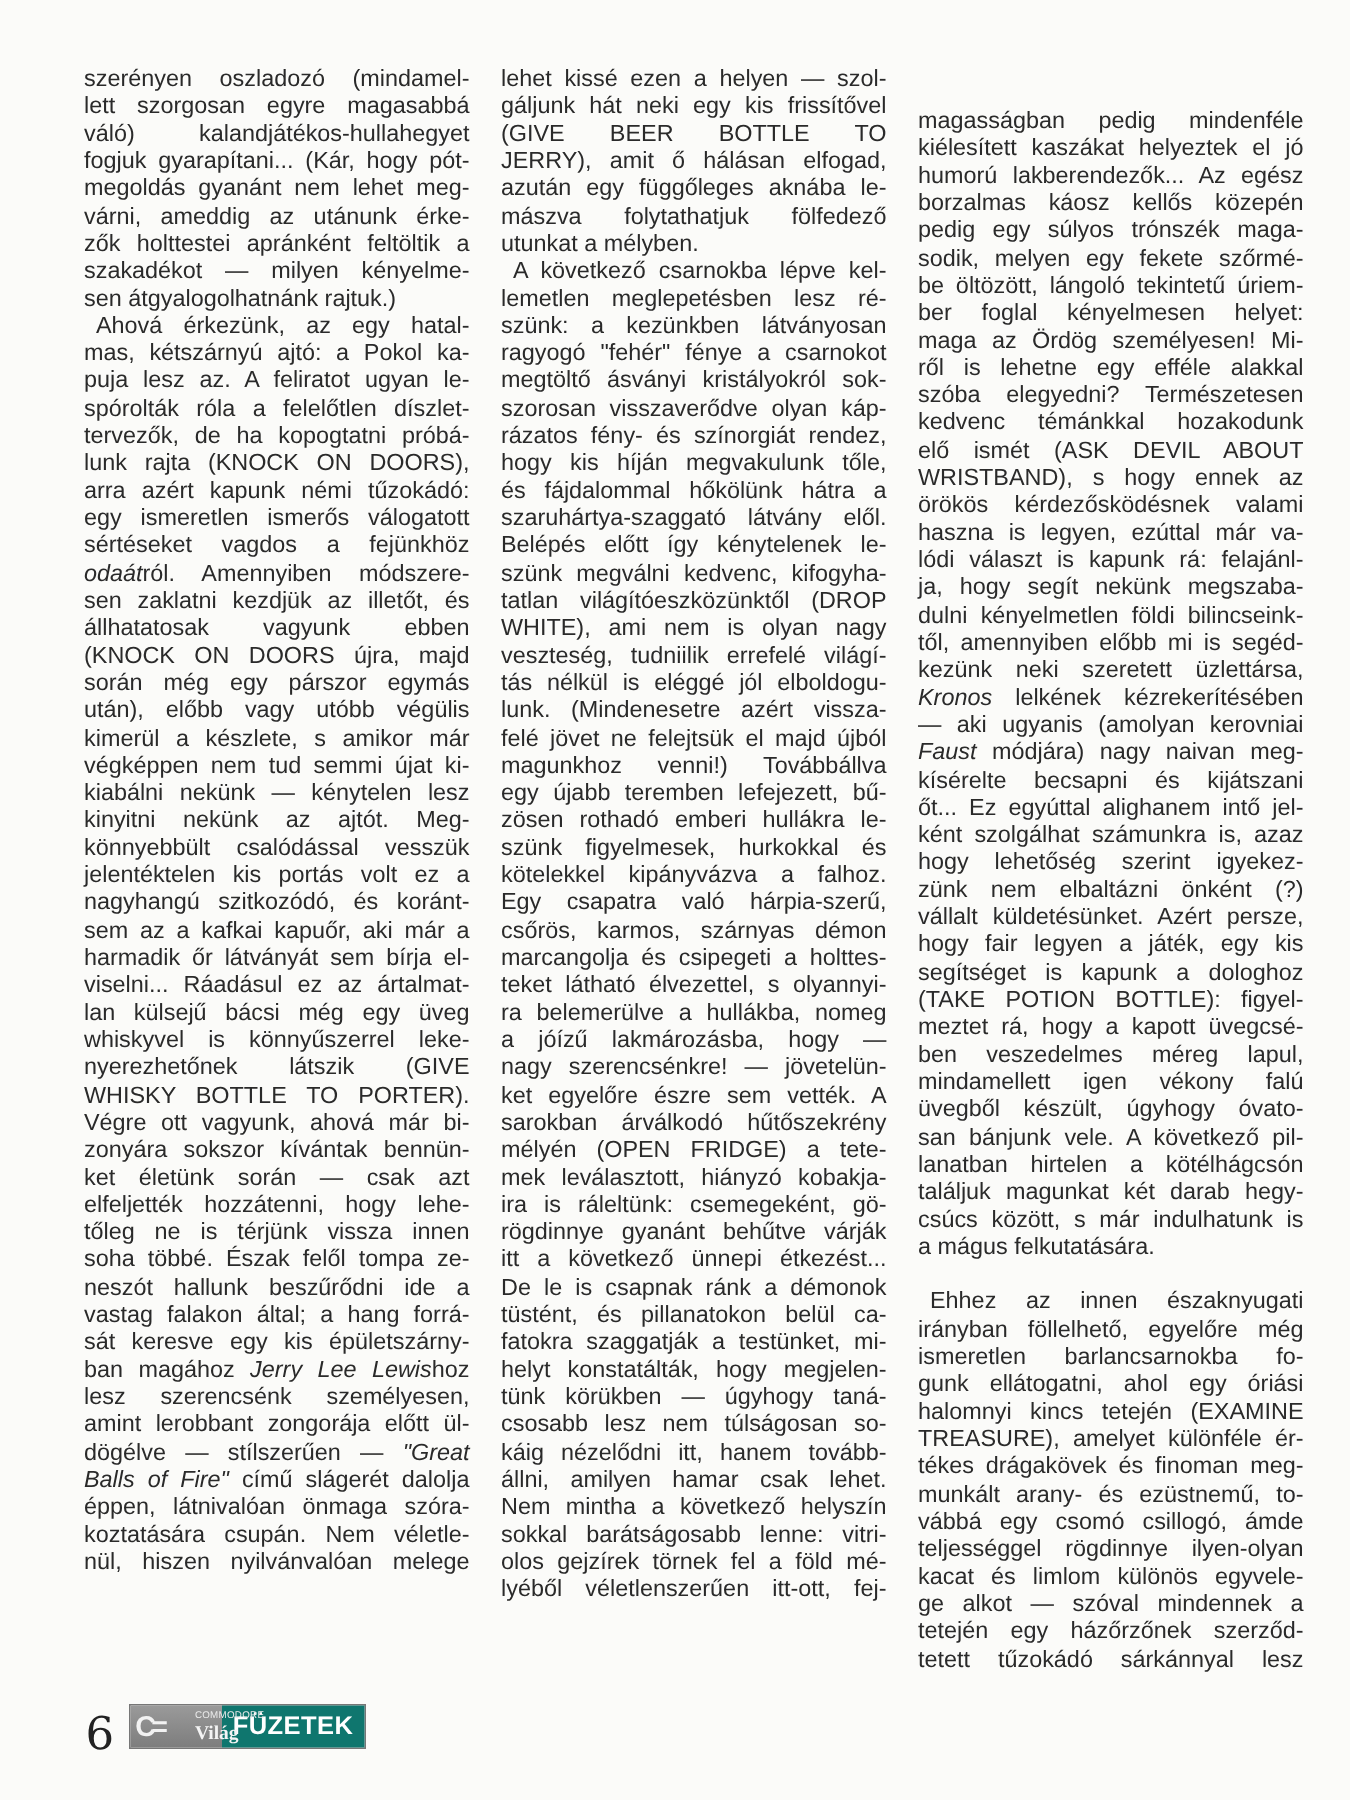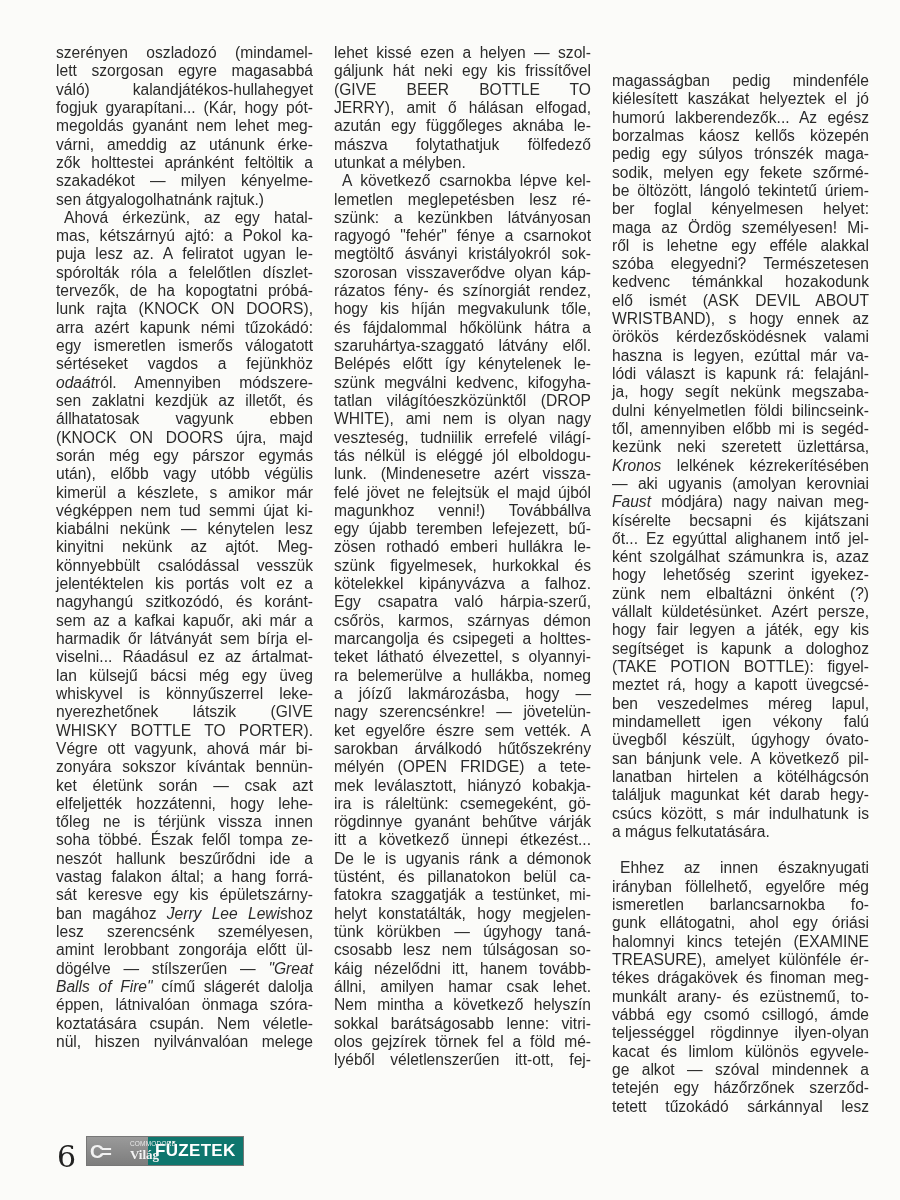--- a/index.html
+++ b/index.html
@@ -206,21 +206,21 @@
     <span class="line">ra belemerülve a hullákba, nomeg</span>
     <span class="line">a jóízű lakmározásba, hogy —</span>
     <span class="line">nagy szerencsénkre! — jövetelün-</span>
     <span class="line">ket egyelőre észre sem vették. A</span>
     <span class="line">sarokban árválkodó hűtőszekrény</span>
     <span class="line">mélyén (OPEN FRIDGE) a tete-</span>
     <span class="line">mek leválasztott, hiányzó kobakja-</span>
     <span class="line">ira is ráleltünk: csemegeként, gö-</span>
     <span class="line">rögdinnye gyanánt behűtve várják</span>
     <span class="line">itt a következő ünnepi étkezést...</span>
-    <span class="line">De le is ugyanis ránk a démonok</span>
+    <span class="line">De le is csapnak ránk a démonok</span>
     <span class="line">tüstént, és pillanatokon belül ca-</span>
     <span class="line">fatokra szaggatják a testünket, mi-</span>
     <span class="line">helyt konstatálták, hogy megjelen-</span>
     <span class="line">tünk körükben — úgyhogy taná-</span>
     <span class="line">csosabb lesz nem túlságosan so-</span>
     <span class="line">káig nézelődni itt, hanem tovább-</span>
     <span class="line">állni, amilyen hamar csak lehet.</span>
     <span class="line">Nem mintha a következő helyszín</span>
     <span class="line">sokkal barátságosabb lenne: vitri-</span>
     <span class="line">olos gejzírek törnek fel a föld mé-</span>

